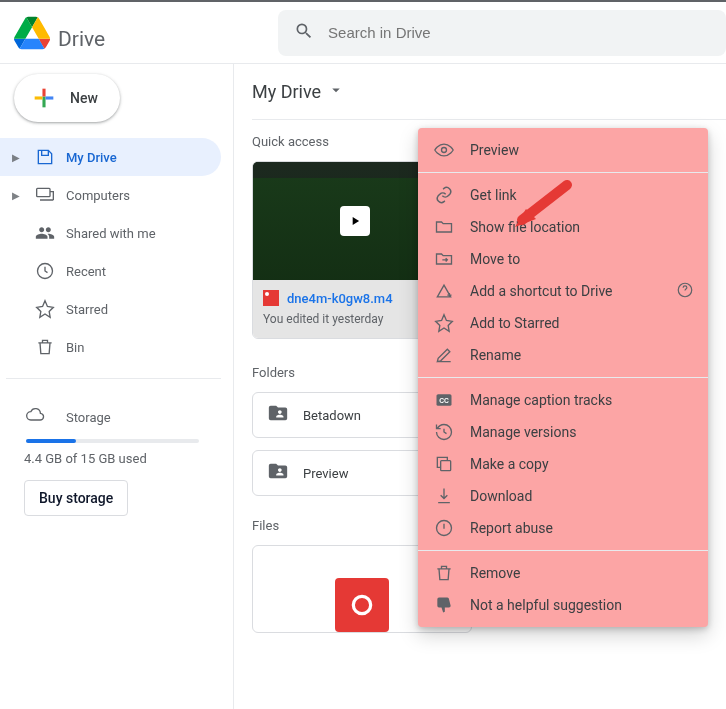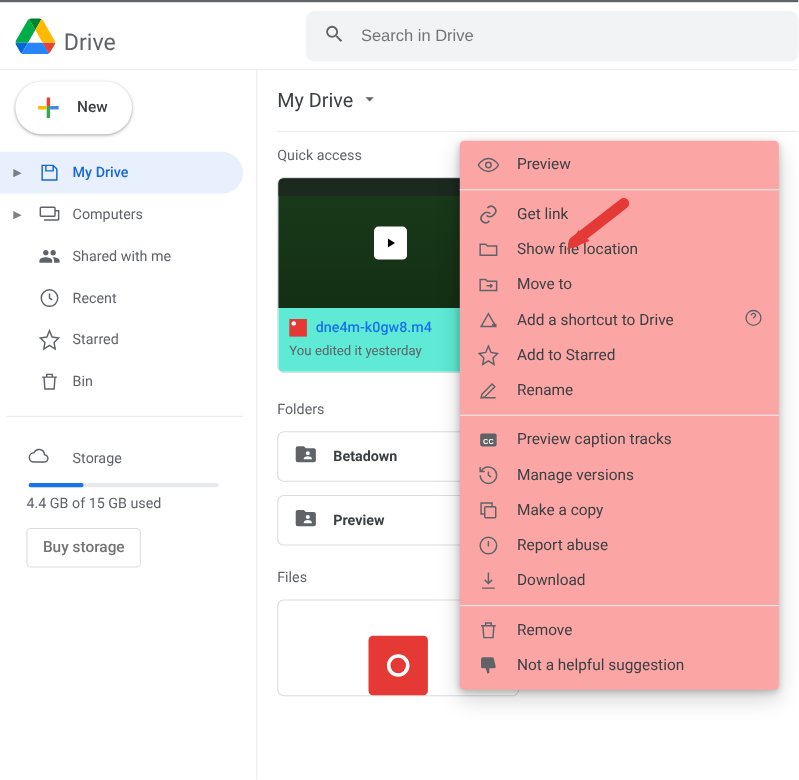--- a/index.html
+++ b/index.html
@@ -24,41 +24,41 @@
 .nav-arrow { width: 12px; color: #5f6368; font-size: 10px; opacity: .8; }
 .nav-spacer { width: 12px; }
 .nav-icon { width: 22px; display: flex; justify-content: center; }
 .nav-label { font-size: 13px; color: #5f6368; }
 .divider-side { height: 1px; background: #e8eaed; margin: 12px 0 12px 6px; }
 .storage { padding: 2px 16px 0 24px; }
 .storage-row { display: flex; align-items: flex-end; gap: 20px; color: #5f6368; }
 .storage-bar { height: 4px; background: #e8eaed; border-radius: 2px; margin: 14px 6px 8px 2px; position: relative; }
 .storage-fill { height: 4px; background: #1a73e8; border-radius: 2px; }
 .storage-text { font-size: 13px; color: #5f6368; margin-top: 8px; }
-.buy-btn { display: inline-block; margin-top: 14px; border: 1px solid #dadce0; color: #737373; font-size: 14px; font-weight: 500; padding: 9px 14px; border-radius: 4px; }
+.buy-btn { display: inline-block; margin-top: 14px; border: 1px solid #dadce0; color: #0f172a; font-size: 14px; font-weight: 500; padding: 9px 14px; border-radius: 4px; }
 .main { flex: 1; padding-left: 18px; position: relative; overflow: hidden; }
 .crumb-row { display: flex; align-items: center; height: 56px; border-bottom: 1px solid #e8eaed; }
 .crumb { font-size: 18px; color: #3c4043; margin-right: 6px; }
 .crumb-caret { color: #5f6368; }
 .section-label { font-size: 13px; color: #5f6368; margin: 14px 0 12px; }
 .quick-card { width: 206px; border-radius: 6px; border: 1px solid #dadce0; overflow: hidden; }
 .quick-thumb { height: 118px; background: #1c3a1d; position: relative; display: flex; align-items: center; justify-content: center; }
 .quick-thumb::after { content: ''; position: absolute; inset: 0; background: linear-gradient(180deg, rgba(20,60,20,.3), rgba(14,40,14,.6)); }
 .quick-thumb-top { position: absolute; top: 0; left: 0; right: 0; height: 16px; background: #202124; }
 .play-badge { width: 30px; height: 30px; background: #fff; border-radius: 4px; display: flex; align-items: center; justify-content: center; z-index: 2; position: relative; }
-.quick-meta { background: #5eead4; padding: 10px 10px 12px; }
+.quick-meta { background: #e5e5e5; padding: 10px 10px 12px; }
 .quick-file { display: flex; align-items: center; gap: 8px; }
 .file-icon-video { width: 16px; height: 16px; background: #e53935; position: relative; }
 .file-icon-video::before { content: ''; position: absolute; top: 2px; left: 2px; width: 4px; height: 4px; background: #fff; border-radius: 50%; }
 .quick-name { font-size: 13px; color: #1a73e8; font-weight: 500; }
 .quick-sub { font-size: 12px; color: #5f6368; margin-top: 6px; }
 .folder-list { display: flex; flex-direction: column; gap: 12px; }
 .folder-card { width: 220px; height: 46px; border: 1px solid #dadce0; border-radius: 6px; display: flex; align-items: center; gap: 14px; padding: 0 14px; }
 .folder-icon { color: #5f6368; }
-.folder-name { font-size: 13px; color: #3c4043; font-weight: 700; }
+.folder-name { font-size: 13px; color: #3c4043; font-weight: 400; }
 .file-card { width: 220px; border: 1px solid #dadce0; border-radius: 6px; padding: 14px 0 0; display: flex; flex-direction: column; align-items: center; }
 .file-red { width: 54px; height: 54px; background: #e53935; border-radius: 4px; display: flex; align-items: center; justify-content: center; margin-top: 18px; }
 .context-menu { position: absolute; top: 128px; left: 418px; width: 290px; background: #fca5a5; border-radius: 4px; box-shadow: 0 2px 6px rgba(0,0,0,.2), 0 8px 20px rgba(0,0,0,.18); padding: 6px 0; z-index: 10; }
 .menu-item { display: flex; align-items: center; height: 32px; padding: 0 16px; gap: 16px; color: #3c4043; cursor: pointer; font-size: 14px; position: relative; }
 .menu-icon { width: 20px; display: flex; justify-content: center; color: #5f6368; }
 .menu-chevron { position: absolute; right: 14px; color: #5f6368; }
 .menu-help { position: absolute; right: 14px; color: #5f6368; }
 .menu-divider { height: 1px; background: #e8eaed; margin: 6px 0; }
 .arrow-annot { position: absolute; top: 175px; left: 512px; z-index: 20; pointer-events: none; }
 </style>
@@ -303,21 +303,21 @@
     <span>Rename</span>
   </div>
   <div class="menu-divider"></div>
   <div class="menu-item">
     <span class="menu-icon">
         <svg width="20" height="20" viewBox="0 0 24 24" fill="#5f6368">
           <rect x="3" y="5" width="18" height="14" rx="2" fill="#5f6368"></rect>
           <text x="12" y="16" font-size="8" fill="#fff" text-anchor="middle" font-family="Arial" font-weight="bold">CC</text>
         </svg>
       </span>
-    <span>Preview caption tracks</span>
+    <span>Manage caption tracks</span>
   </div>
   <div class="menu-item">
     <span class="menu-icon">
         <svg width="20" height="20" viewBox="0 0 24 24" fill="none" stroke="#5f6368" stroke-width="1.6">
           <path d="M3 12a9 9 0 109-9 9 9 0 00-8 5M3 3v5h5M12 8v4l3 2"></path>
         </svg>
       </span>
     <span>Manage versions</span>
   </div>
   <div class="menu-item">
@@ -325,33 +325,33 @@
         <svg width="20" height="20" viewBox="0 0 24 24" fill="none" stroke="#5f6368" stroke-width="1.6">
           <rect x="8" y="8" width="12" height="12" rx="1"></rect>
           <path d="M16 8V4H4v12h4"></path>
         </svg>
       </span>
     <span>Make a copy</span>
   </div>
   <div class="menu-item">
     <span class="menu-icon">
         <svg width="20" height="20" viewBox="0 0 24 24" fill="none" stroke="#5f6368" stroke-width="1.6">
+          <path d="M12 3v12m-4-4 4 4 4-4M5 20h14"></path>
+        </svg>
+      </span>
+    <span>Download</span>
+  </div>
+  <div class="menu-item">
+    <span class="menu-icon">
+        <svg width="20" height="20" viewBox="0 0 24 24" fill="none" stroke="#5f6368" stroke-width="1.6">
           <circle cx="12" cy="12" r="9"></circle>
           <path d="M12 7v6M12 17h.01"></path>
         </svg>
       </span>
     <span>Report abuse</span>
-  </div>
-  <div class="menu-item">
-    <span class="menu-icon">
-        <svg width="20" height="20" viewBox="0 0 24 24" fill="none" stroke="#5f6368" stroke-width="1.6">
-          <path d="M12 3v12m-4-4 4 4 4-4M5 20h14"></path>
-        </svg>
-      </span>
-    <span>Download</span>
   </div>
   <div class="menu-divider"></div>
   <div class="menu-item">
     <span class="menu-icon">
         <svg width="20" height="20" viewBox="0 0 24 24" fill="none" stroke="#5f6368" stroke-width="1.6">
           <path d="M4 7h16M9 7V4h6v3M6 7l1 13h10l1-13"></path>
         </svg>
       </span>
     <span>Remove</span>
   </div>

